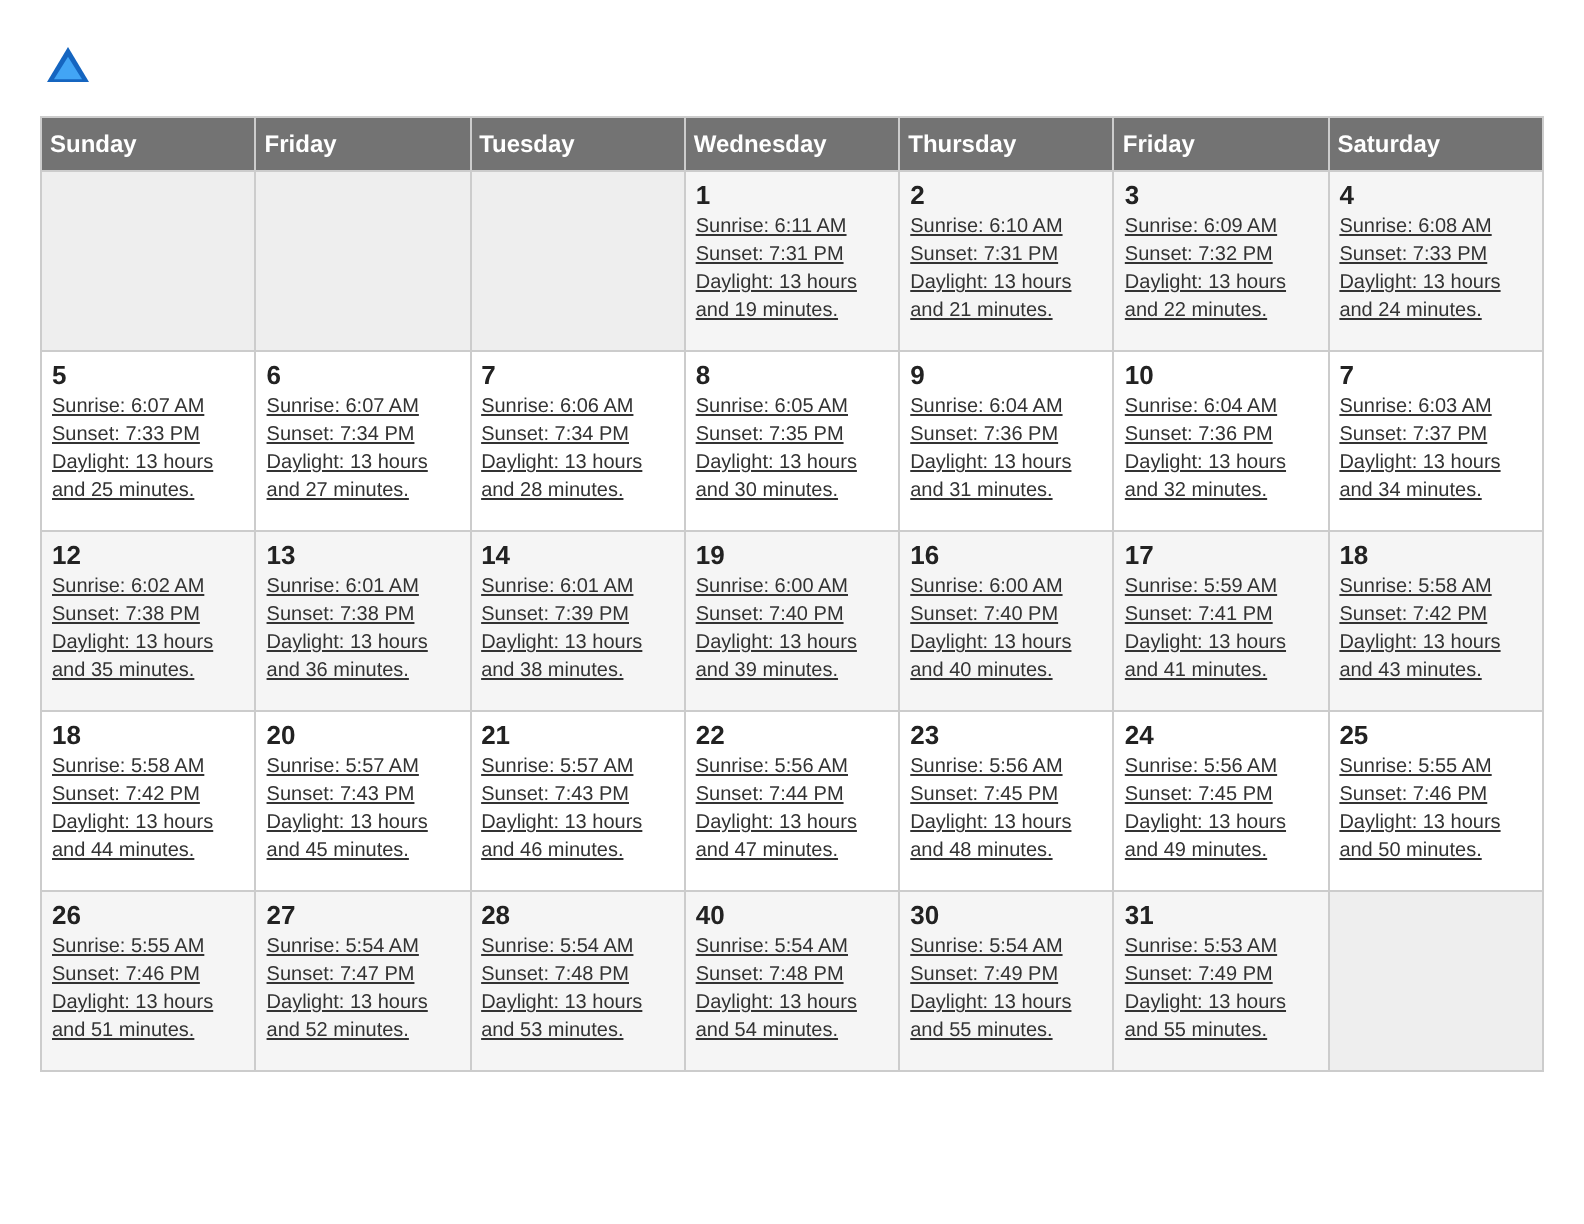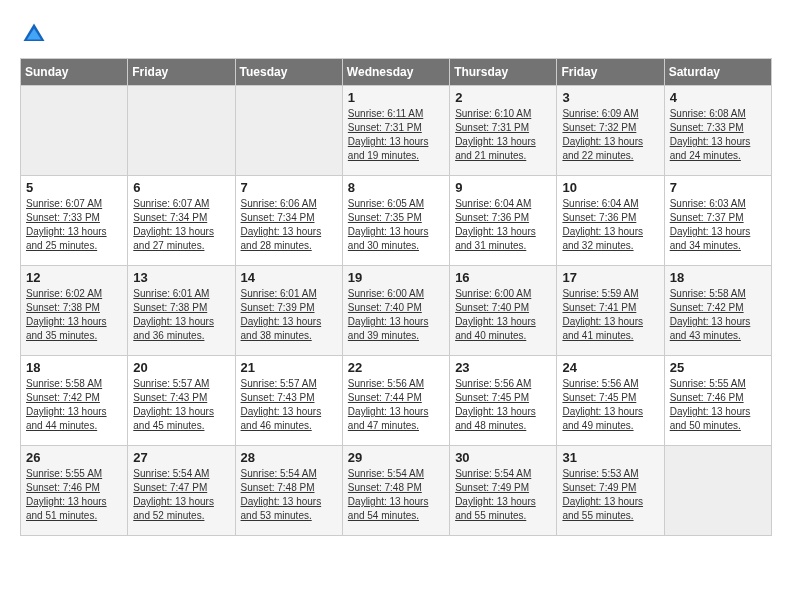--- a/index.html
+++ b/index.html
@@ -237,21 +237,21 @@
         </td>
         <td>
           <div class="day-number">27</div>
           <div class="cell-info">Sunrise: 5:54 AM<br>Sunset: 7:47 PM<br>Daylight: 13 hours and 52 minutes.</div>
         </td>
         <td>
           <div class="day-number">28</div>
           <div class="cell-info">Sunrise: 5:54 AM<br>Sunset: 7:48 PM<br>Daylight: 13 hours and 53 minutes.</div>
         </td>
         <td>
-          <div class="day-number">29</div>
+          <div class="day-number">40</div>
           <div class="cell-info">Sunrise: 5:54 AM<br>Sunset: 7:48 PM<br>Daylight: 13 hours and 54 minutes.</div>
         </td>
         <td>
           <div class="day-number">30</div>
           <div class="cell-info">Sunrise: 5:54 AM<br>Sunset: 7:49 PM<br>Daylight: 13 hours and 55 minutes.</div>
         </td>
         <td>
           <div class="day-number">31</div>
           <div class="cell-info">Sunrise: 5:53 AM<br>Sunset: 7:49 PM<br>Daylight: 13 hours and 55 minutes.</div>
         </td>

